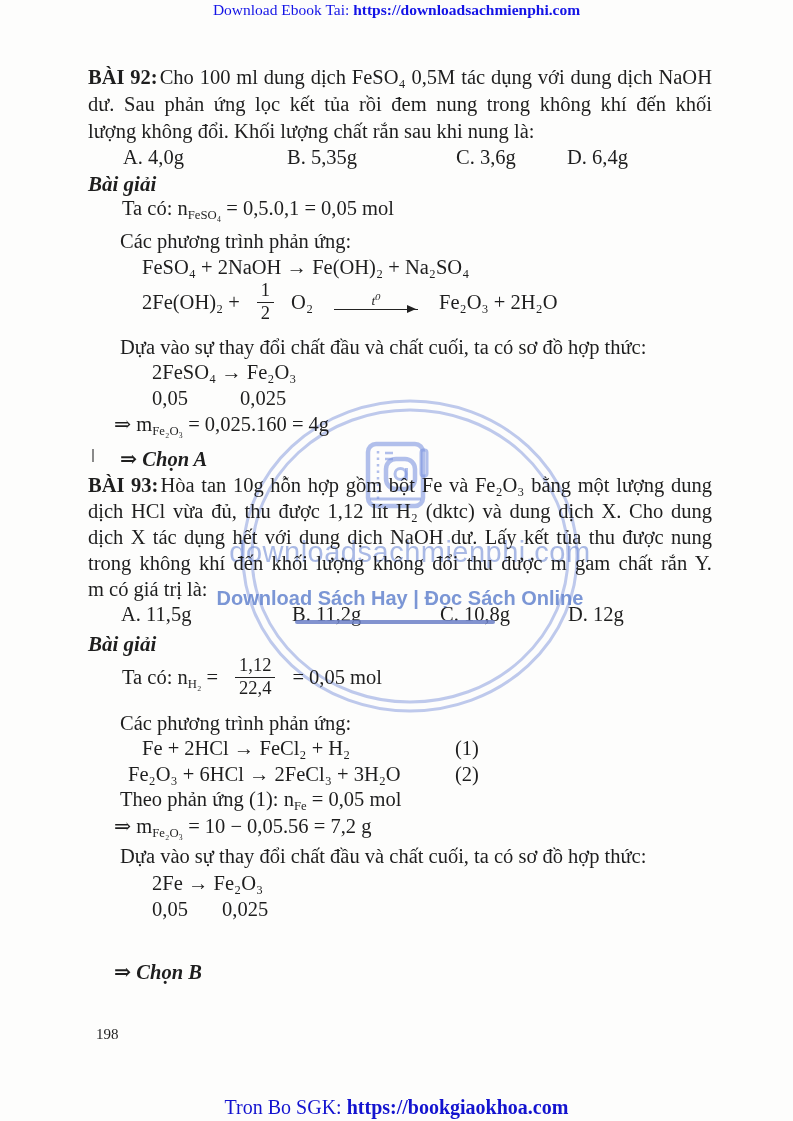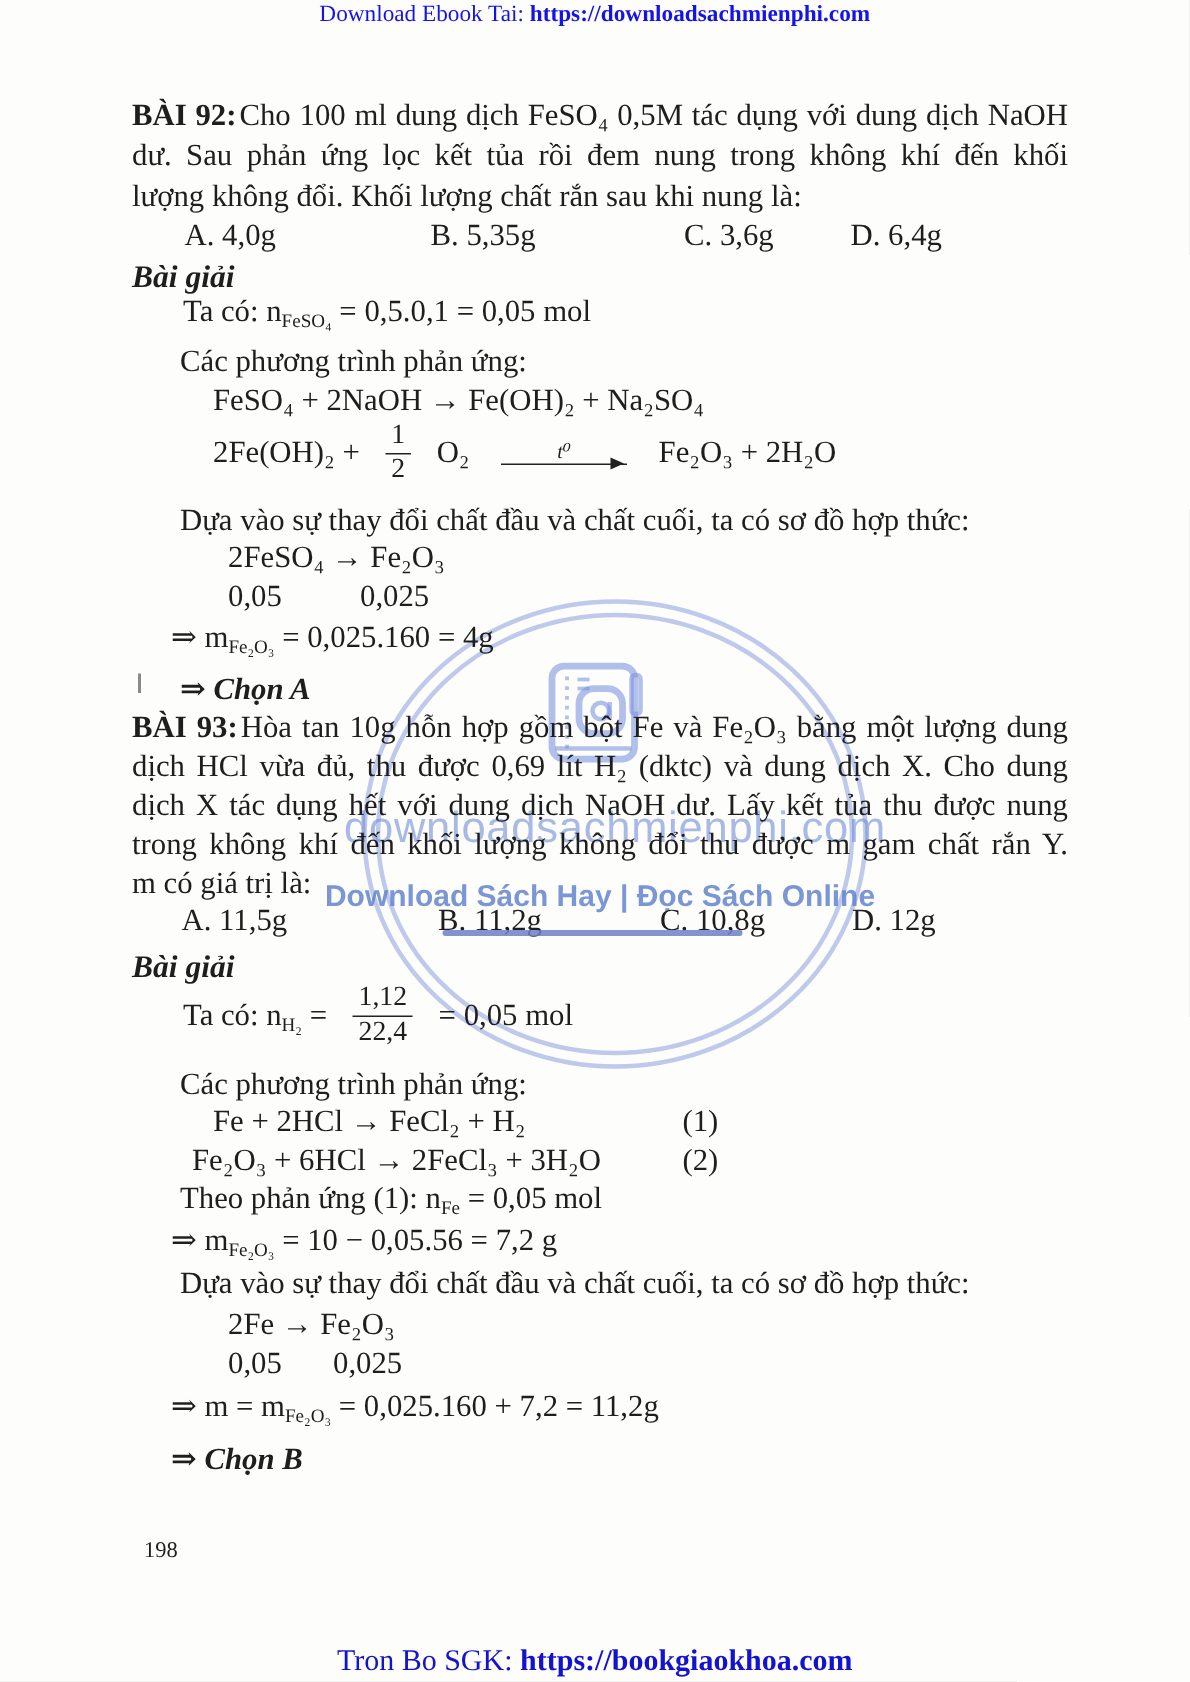--- a/index.html
+++ b/index.html
@@ -120,21 +120,21 @@
     <span class="opt" style="left:152px">0,05</span>
     <span class="opt" style="left:240px">0,025</span>
   </div>
   <div class="abs sline" style="top:412px;left:114px">⇒ m<sub>Fe₂O₃</sub> = 0,025.160 = 4g</div>
   <div class="abs tick"></div>
   <div class="abs sline choice" style="top:447px;left:120px">⇒ Chọn A</div>
 
   <div class="abs pline" style="top:472px">
     <b>BÀI 93:</b><span>Hòa tan 10g hỗn hợp gồm bột Fe và Fe₂O₃ bằng một lượng dung</span>
   </div>
-  <div class="abs pline" style="top:498px">dịch HCl vừa đủ, thu được 0,69 lít H₂ (dktc) và dung dịch X. Cho dung</div>
+  <div class="abs pline" style="top:498px">dịch HCl vừa đủ, thu được 1,12 lít H₂ (dktc) và dung dịch X. Cho dung</div>
   <div class="abs pline" style="top:524px">dịch X tác dụng hết với dung dịch NaOH dư. Lấy kết tủa thu được nung</div>
   <div class="abs pline lastline" style="top:576px">m có giá trị là:</div>
   <div class="abs pline" style="top:550px">trong không khí đến khối lượng không đổi thu được m gam chất rắn Y.</div>
 
   <div class="abs optrow" style="top:603px">
     <span class="opt" style="left:121px"><span>A.</span> <span>11,5g</span></span>
     <span class="opt" style="left:292px"><span>B.</span> <span>11,2g</span></span>
     <span class="opt" style="left:440px"><span>C.</span> <span>10,8g</span></span>
     <span class="opt" style="left:568px"><span>D.</span> <span>12g</span></span>
   </div>
@@ -157,21 +157,20 @@
   <div class="abs sline" style="top:763px;left:128px">Fe₂O₃ + 6HCl → 2FeCl₃ + 3H₂O</div>
   <span class="abs eqnum" style="top:763px;left:455px">(2)</span>
   <div class="abs sline" style="top:788px;left:120px">Theo phản ứng (1): n<sub>Fe</sub> = 0,05 mol</div>
   <div class="abs sline" style="top:814px;left:114px">⇒ m<sub>Fe₂O₃</sub> = 10 − 0,05.56 = 7,2 g</div>
   <div class="abs sline" style="top:845px;left:120px">Dựa vào sự thay đổi chất đầu và chất cuối, ta có sơ đồ hợp thức:</div>
   <div class="abs sline" style="top:872px;left:152px">2Fe → Fe₂O₃</div>
   <div class="abs optrow" style="top:898px">
     <span class="opt" style="left:152px">0,05</span>
     <span class="opt" style="left:222px">0,025</span>
   </div>
-  <div class="abs sline" style="top:925px;left:114px">⇒ m = m<sub>Fe₂O₃</sub> = 0,025.160 + 7,2 = 11,2g</div>
   <div class="abs sline choice" style="top:960px;left:114px">⇒ Chọn B</div>
 
   <div class="abs pagenum">198</div>
 
   <div class="abs botlink">
     <span>Tron Bo SGK:</span>
     <span class="url">https://bookgiaokhoa.com</span>
   </div>
 
 </div>

